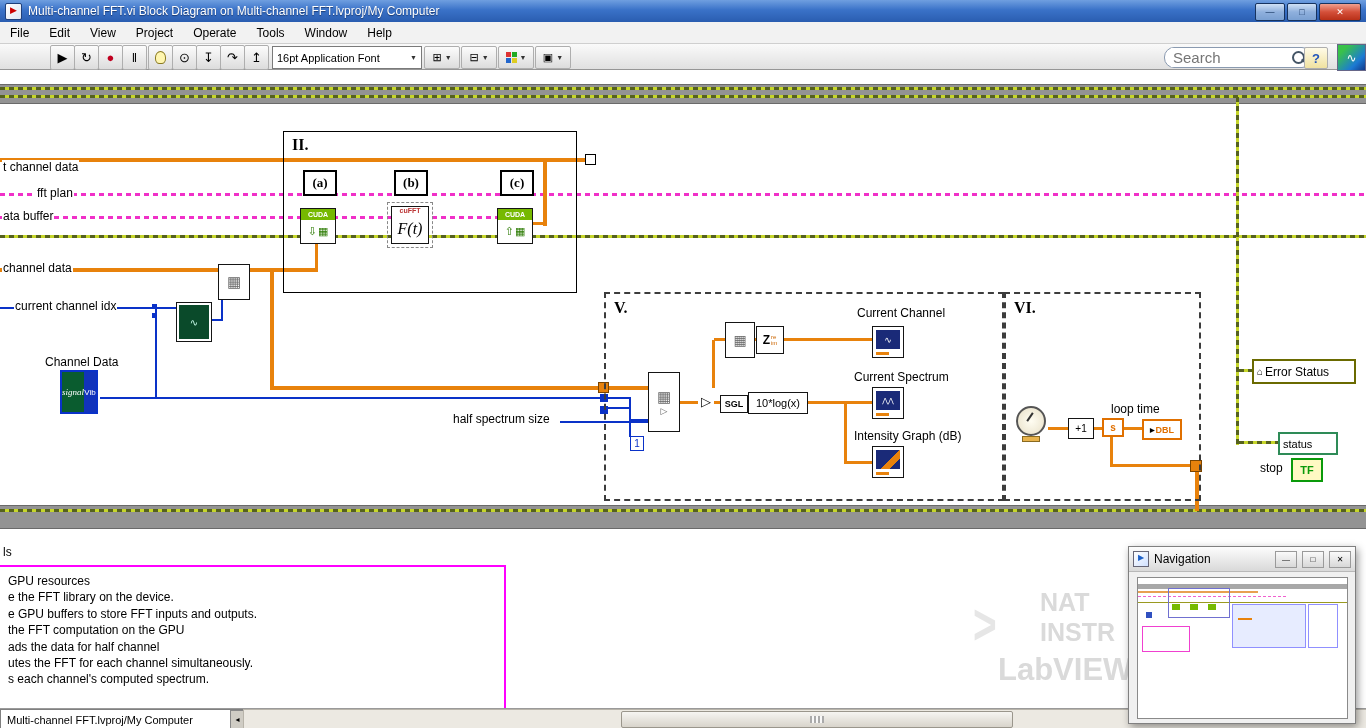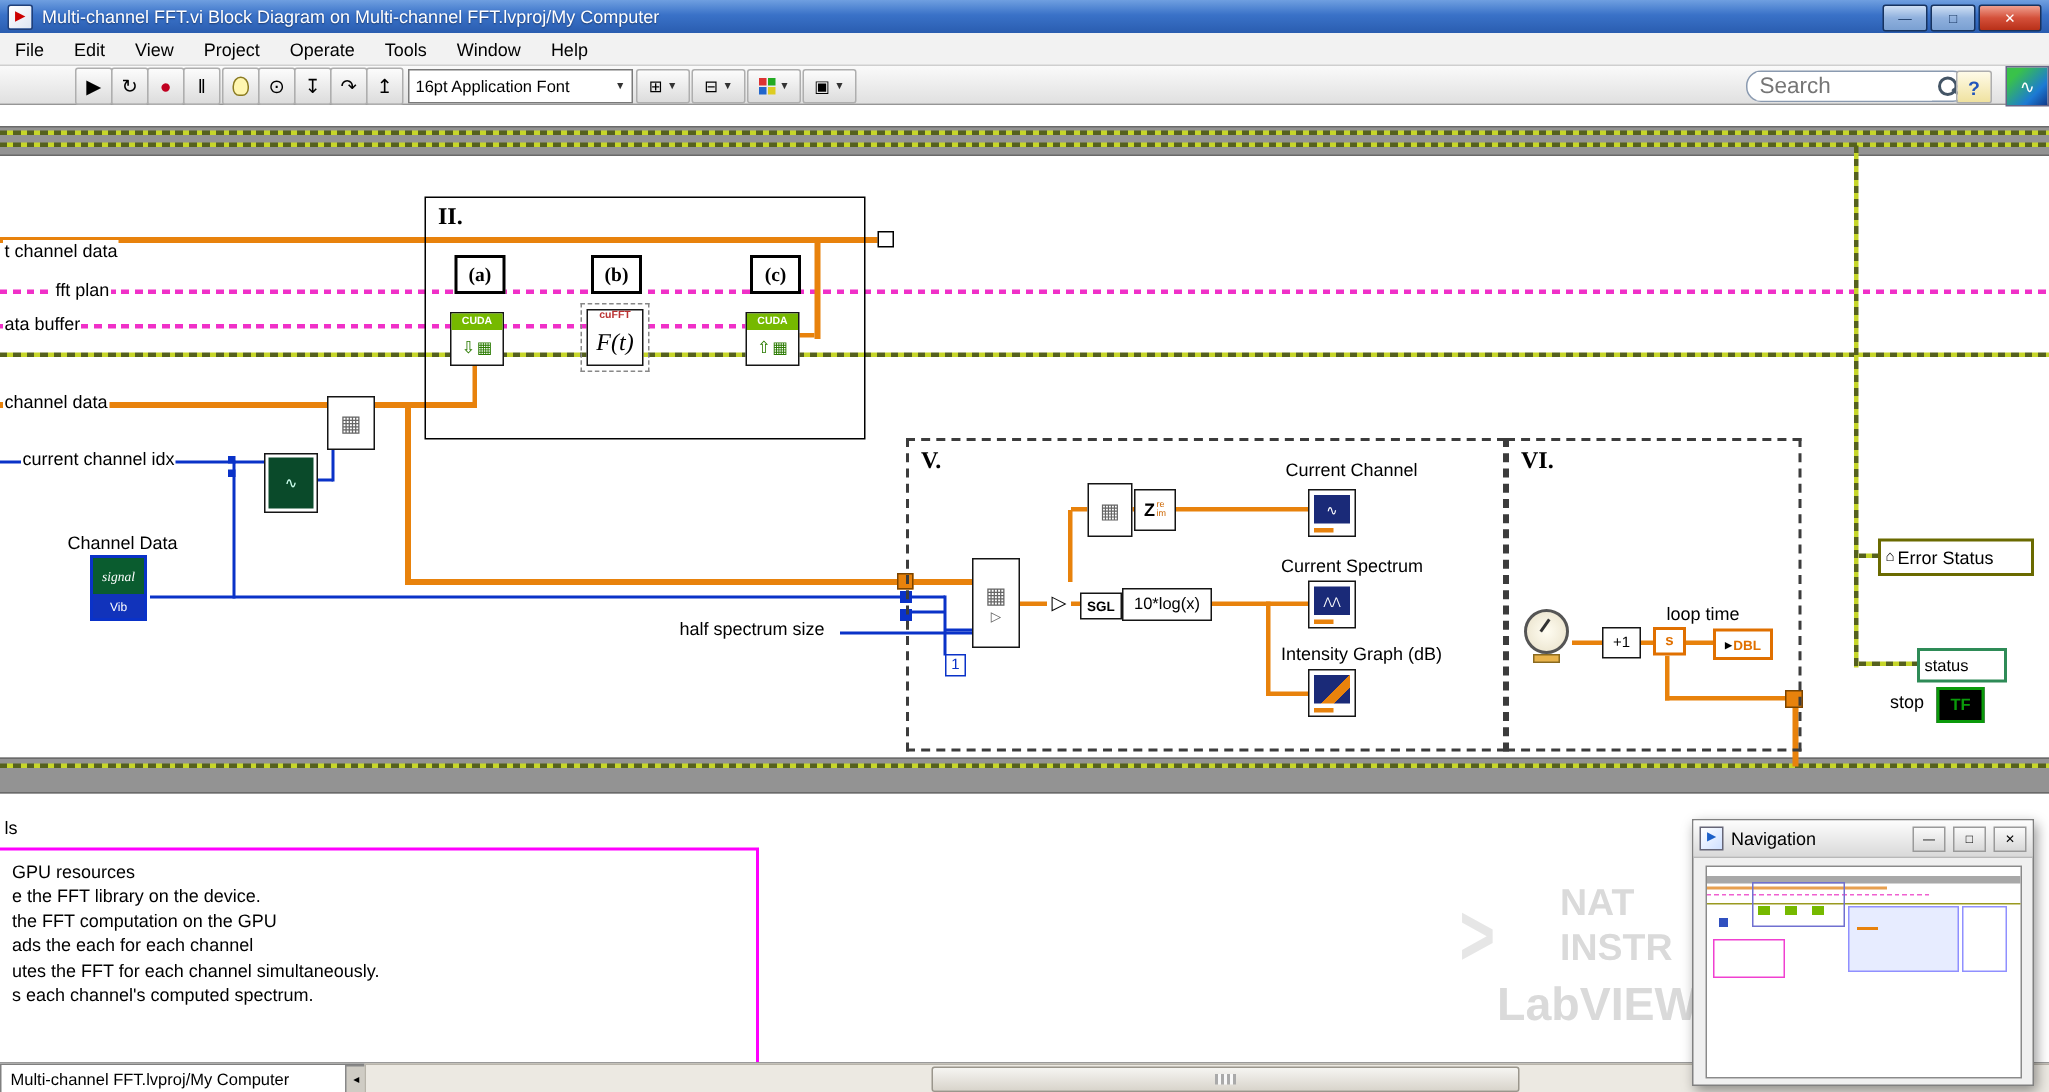--- a/index.html
+++ b/index.html
@@ -68,21 +68,21 @@
   .chart{position:absolute;background:#fff;border:1px solid #151515}
   .scr{position:absolute;left:3px;right:3px;top:3px;bottom:8px;background:#1a2a78;color:#fff;
     display:flex;align-items:center;justify-content:center;font-size:9px;overflow:hidden}
   .mk{position:absolute;left:3px;bottom:2px;width:13px;height:3px;background:#e8820c}
   .small-node{display:flex;align-items:center;justify-content:center;font-size:11px}
   .gauge{position:absolute;width:26px;height:26px;border:2px solid #555;border-radius:50%;
     background:radial-gradient(#fffdf2,#e8e0c8);}
   .gauge::after{content:"";position:absolute;left:11px;top:4px;width:2px;height:10px;background:#333;transform:rotate(35deg)}
   .dbl{position:absolute;border:2px solid #e07000;background:#fff;display:flex;align-items:center;
     justify-content:center;font-size:9px;font-weight:bold;color:#e07000;gap:1px}
-  .tfbox{position:absolute;border:2px solid #0a9a0a;background:#000000;color:#0a9a0a;font-weight:bold;font-size:11px;
+  .tfbox{position:absolute;border:2px solid #0a9a0a;background:#fef9c3;color:#0a9a0a;font-weight:bold;font-size:11px;
     display:flex;align-items:center;justify-content:center}
   .indlbl{position:absolute;background:#fff;display:flex;align-items:center;font-size:12px;padding:0 3px;gap:2px}
 
   
   .comment{position:absolute;left:-4px;top:565px;width:486px;height:144px;border:2px solid #ff00ff;background:#fff;
     padding:6px 10px;font-size:12px;line-height:16.4px;z-index:5}
   .cscroll{position:absolute;right:14px;top:567px;width:11px;height:138px;background:#efefef;border:1px solid #bbb;z-index:6}
   .cthumb{position:absolute;left:1px;top:28px;width:7px;height:46px;background:#cfcfcf;border:1px solid #999}
 
   
@@ -269,21 +269,21 @@
       <span>▦</span>
     </div>
 </div>
 
 <div class="node small-node" style="left:218px;top:264px;width:30px;height:34px;font-size:15px;color:#666">▦</div>
 <div class="node" style="left:176px;top:302px;width:30px;height:34px;padding:2px">
   <div style="width:100%;height:100%;background:#0a4a2a;color:#cfe;display:flex;align-items:center;justify-content:center;font-size:10px">∿</div>
 </div>
 
 <div class="lbl" style="left:44px;top:355px">Channel Data</div>
-<div class="abs" style="left:60px;top:370px;width:38px;height:44px;border:2px solid #0a32c8;background:#4d7c0f;display:flex;flex-direction:column">
+<div class="abs" style="left:60px;top:370px;width:38px;height:44px;border:2px solid #0a32c8;background:#4d7c0f;display:flex;flex-direction:row">
   <div style="flex:3;background:#0a5c2f;color:#fff;font-style:italic;font-size:9px;display:flex;align-items:center;justify-content:center;font-family:'Liberation Serif',serif">signal</div>
   <div style="flex:2;background:#1133bb;color:#fff;font-size:8px;display:flex;align-items:center;justify-content:center">Vib</div>
 </div>
 
 <div class="dframe" style="left:604px;top:292px;width:396px;height:205px"></div>
 <div class="flabel" style="left:614px;top:299px">V.</div>
 
 <div class="node small-node" style="left:725px;top:322px;width:28px;height:34px;font-size:14px;color:#666">▦</div>
 <div class="node" style="left:756px;top:326px;width:26px;height:26px;display:flex;align-items:center;justify-content:center;gap:1px">
   <span style="font-weight:bold;font-size:12px">Z</span>
@@ -341,22 +341,23 @@
 <div class="indlbl" style="left:1278px;top:432px;width:50px;height:19px;border:2px solid #2e8b57;font-size:11px">
   <span>status</span>
 </div>
 <div class="lbl" style="left:1259px;top:461px">stop</div>
 <div class="tfbox" style="left:1291px;top:458px;width:28px;height:20px">TF</div>
 
 <div class="lbl" style="left:2px;top:545px">ls</div>
 <div class="comment">
   <div>GPU resources</div>
   <div>e the FFT library on the device.</div>
+  <div>e GPU buffers to store FFT inputs and outputs.</div>
   <div>the FFT computation on the GPU</div>
-  <div>ads the each for each channel</div>
+  <div>ads the data for half channel</div>
   <div>utes the FFT for each channel simultaneously.</div>
   <div>s each channel's computed spectrum.</div>
 </div>
 <div class="cscroll">
     <div class="cthumb"></div>
   </div>
 
 <div class="wm" style="left:968px;top:590px;font-size:58px;color:#e6e6e6;transform:scaleX(.7)">&gt;</div>
 <div class="wm" style="left:1040px;top:588px;font-size:25px">NAT</div>
 <div class="wm" style="left:1040px;top:618px;font-size:25px">INSTR</div>

